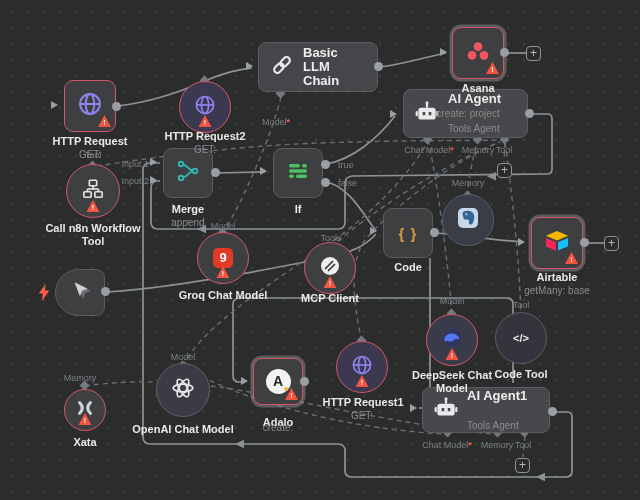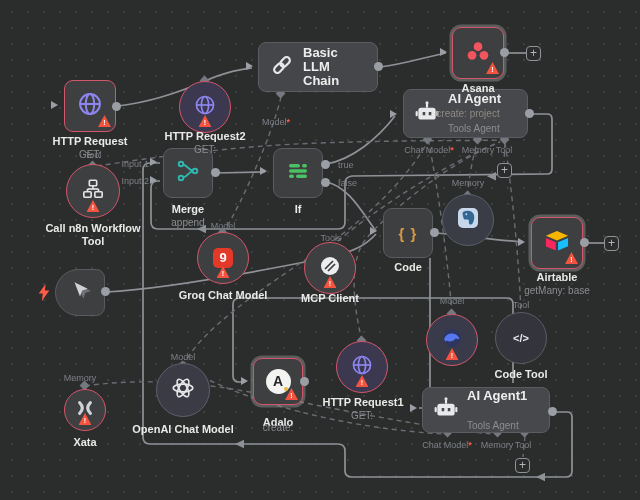--- a/index.html
+++ b/index.html
@@ -310,20 +310,21 @@
 
   <div class="clabel" style="left:452px;top:296px;">Model</div>
   <div class="node red circle" style="left:426px;top:314px;width:52px;height:52px;background:#3a3b4a;">
     <span>
       <svg width="24" height="24" viewBox="0 0 24 24">
         <circle cx="12" cy="12" r="9" fill="#2e3560"></circle>
         <path d="M4,13 C5.5,8.5 10,6.5 14.5,8 C17,8.8 19,11 19.5,13.2 L15.5,12.4 C14,15.2 9.5,16.4 6.8,14.6 L5.5,16 L4.8,14.2 Z" fill="#5577f0"></path>
       </svg></span>
     <div class="warn wc">!</div>
   </div>
+  <div class="lab wrap" style="left:452px;top:369px;width:94px;">DeepSeek Chat Model</div>
 
   <span class="bolt" style="left:37px;top:284px;">
     <svg width="14" height="17" viewBox="0 0 10 16">
         <polygon points="6.5,0 0,9 3.8,9 3,16 10,6 5.8,6" fill="#ff5d49"></polygon>
       </svg>
   </span>
   <div class="node trigger" style="left:55px;top:269px;width:50px;height:47px;">
     <span>
       <svg width="22" height="22" viewBox="0 0 20 20">
         <path d="M8,4 L13,17 L15,11.5 L20,10 Z" fill="#6f7177"></path>

